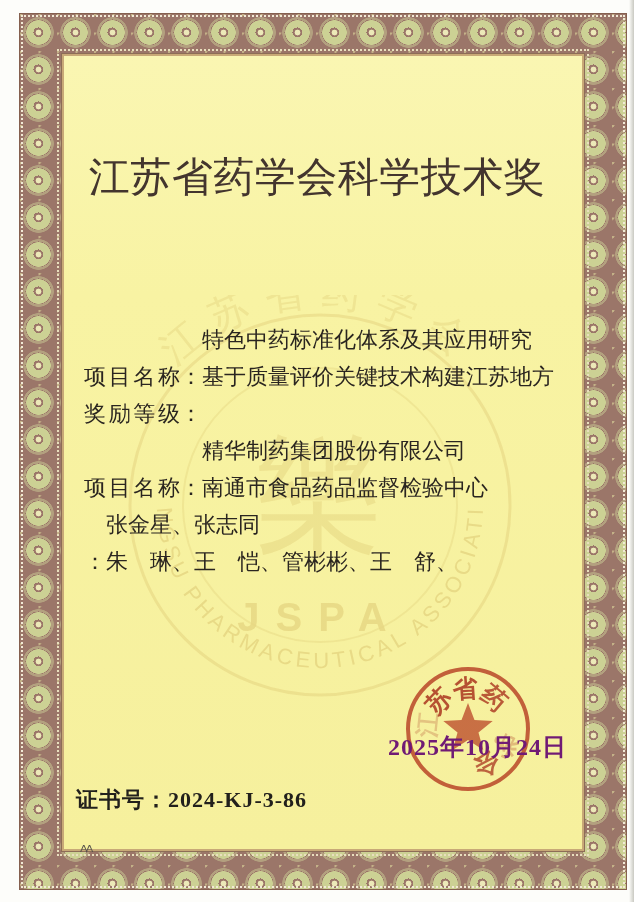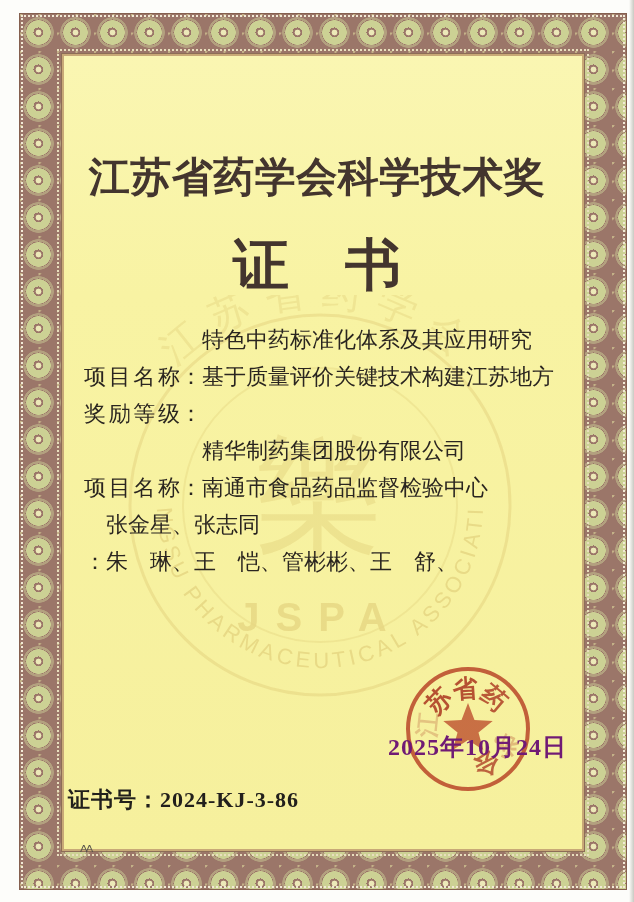--- a/index.html
+++ b/index.html
@@ -28,21 +28,21 @@
   .inner{
     position:absolute;top:40px;left:42px;right:42px;bottom:38px;
     background:linear-gradient(to bottom,#faf6b2 0%,#f8f3a3 30%,#f6f09d 100%);
     border:2px solid #c8a977;
     outline:2px dotted #e9dfbe;outline-offset:3px;
     box-shadow:0 0 0 1px #8d6d57;
   }
   .watermark{position:absolute;left:110px;top:295px;width:420px;height:420px;opacity:.55;}
   .award-title{
     position:absolute;left:20px;right:20px;top:150px;margin:0;text-align:center;
-    font-family:"Liberation Sans","DejaVu Sans",sans-serif;font-weight:700;
+    font-family:"Liberation Sans","DejaVu Sans",sans-serif;font-weight:400;
     font-size:41px;color:#43352e;letter-spacing:0.5px;
   }
   .doc-title{
     position:absolute;left:20px;right:20px;top:228px;margin:0;text-align:center;
     font-family:"Liberation Sans","DejaVu Sans",sans-serif;font-weight:900;
     font-size:56px;color:#43352e;
   }
   .fields{position:absolute;left:84px;top:321px;width:490px;color:#2a2520;font-size:22px;}
   .field{display:flex;align-items:flex-end;}
   .flabel{flex:0 0 96px;text-align:justify;text-align-last:justify;line-height:37px;}
@@ -50,21 +50,21 @@
   .fcontent{flex:1;}
   .fline{line-height:37px;white-space:nowrap;}
   .date{
     position:absolute;left:388px;top:731px;z-index:3;
     font-family:"Liberation Serif","DejaVu Serif",serif;font-weight:700;
     font-size:24px;color:#701a75;letter-spacing:1px;
   }
   .seal{position:absolute;left:398px;top:659px;width:140px;height:140px;z-index:2;
     mix-blend-mode:multiply;}
   .certno{
-    position:absolute;left:68px;top:785px;
+    position:absolute;left:76px;top:785px;
     font-family:"Liberation Serif","DejaVu Serif",serif;font-weight:700;
     font-size:22px;color:#22201c;letter-spacing:1px;
   }
   .pencil-mark{
     position:absolute;left:80px;top:843px;font-size:11px;color:#55514b;
     font-family:"DejaVu Sans",sans-serif;transform:scaleY(.8);letter-spacing:-2px;
   }
 </style>
 </head>
 <body>
@@ -86,21 +86,20 @@
       <textPath href="#wtop" startOffset="50%" text-anchor="middle">江苏省药学会</textPath>
     </text>
     <text font-family="Liberation Sans, DejaVu Sans, sans-serif" font-size="22" letter-spacing="4" fill="#d8c06a" opacity=".85">
       <textPath href="#wbot" startOffset="50%" text-anchor="middle">JIANGSU PHARMACEUTICAL ASSOCIATION</textPath>
     </text>
     <text y="35" text-anchor="middle" font-size="128" fill="#d8c06a" opacity=".55">樂</text>
     <text y="126" text-anchor="middle" font-family="Liberation Sans, DejaVu Sans, sans-serif" font-weight="bold" font-size="40" letter-spacing="16" fill="#d8c06a" opacity=".8">JSPA</text>
   </svg>
 
   <h1 class="award-title">江苏省药学会科学技术奖</h1>
-  <h2 class="doc-title">证　书</h2>
 
   <div class="fields">
     <div class="field">
       <span class="flabel">项目名称</span>
       <span class="fcolon">：</span>
       <div class="fcontent">
         <div class="fline">特色中药标准化体系及其应用研究</div>
         <div class="fline">基于质量评价关键技术构建江苏地方</div>
       </div>
     </div>

